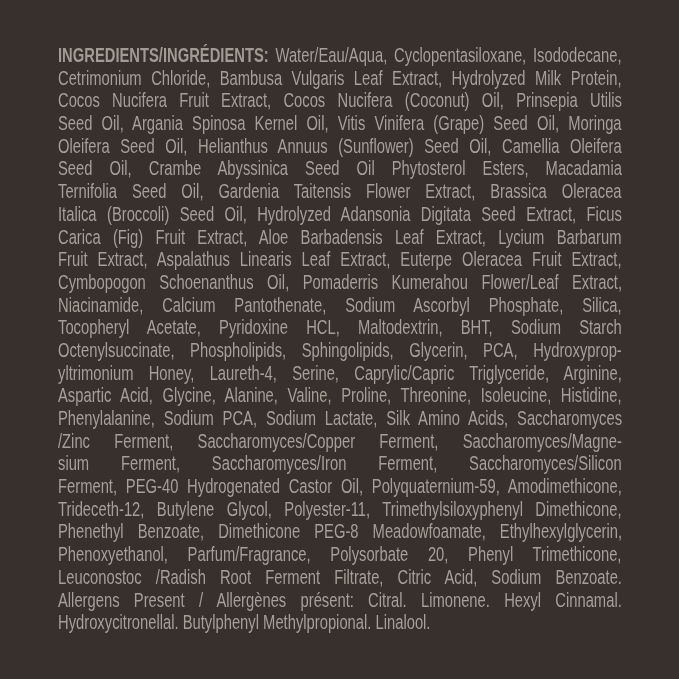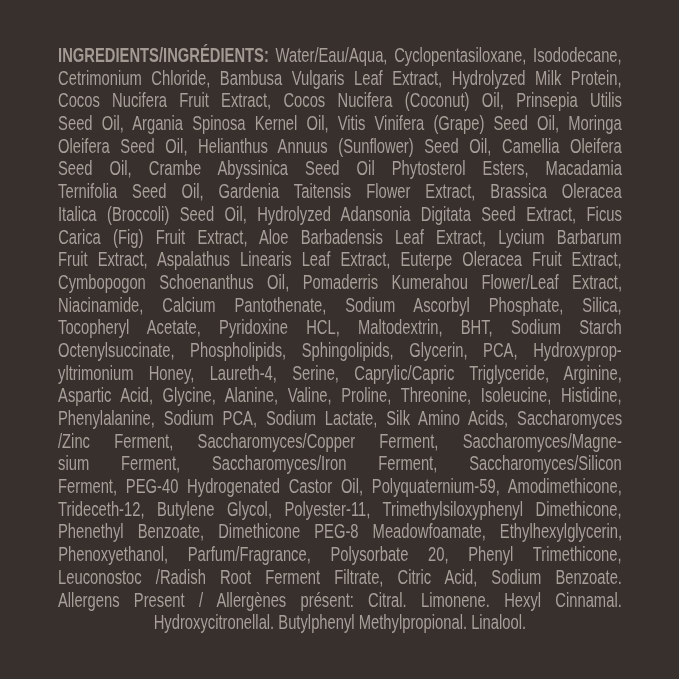--- a/index.html
+++ b/index.html
@@ -7,21 +7,20 @@
     width: 679px;
     height: 679px;
     background: var(--bg, #38302d);
     overflow: hidden;
     position: relative;
     font-family: "Liberation Sans", sans-serif;
   }
   .label-panel {
     position: absolute;
     inset: 0;
-    text-align: center;
   }
   .textblock {
     position: absolute;
     left: 58px;
     top: 44px;
     width: 783px;               
     transform: scaleX(0.72);    
     transform-origin: top left;
     font-size: 20.5px;
     line-height: 22.7px;

